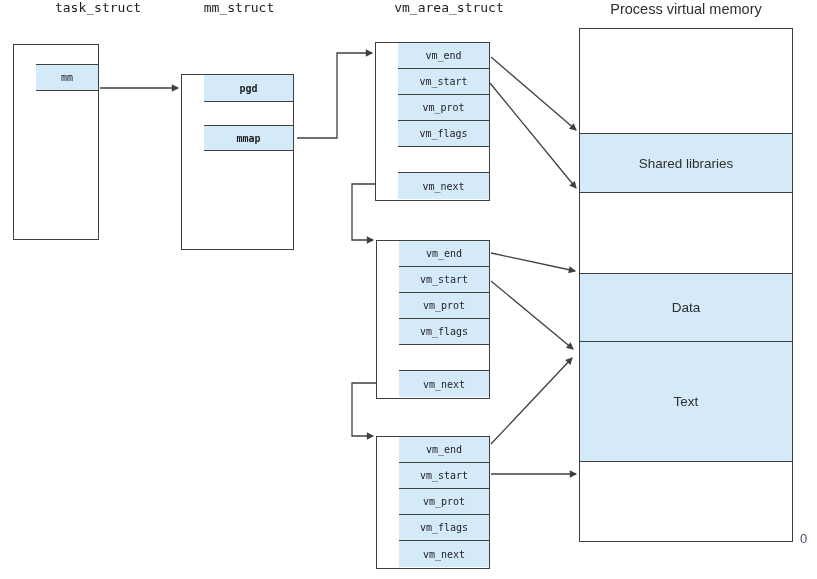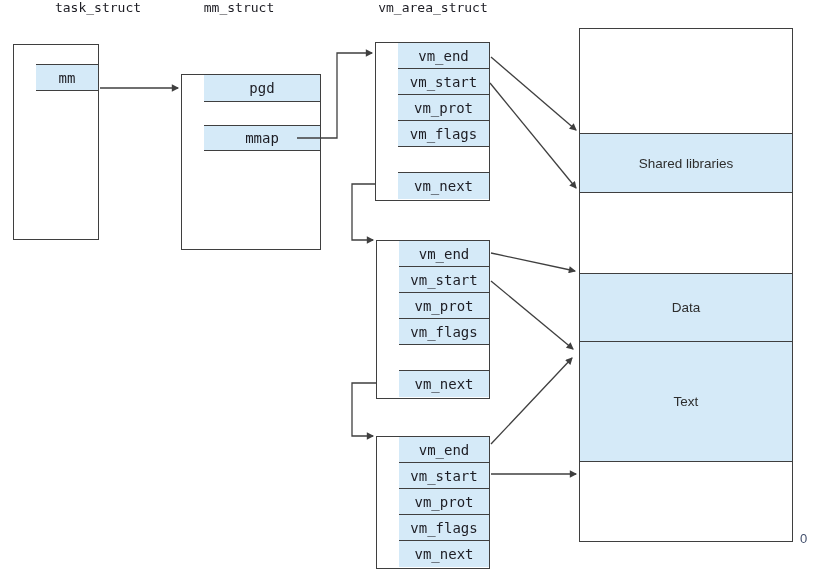--- a/index.html
+++ b/index.html
@@ -31,21 +31,21 @@
     background:#ffffff;
     box-sizing:border-box;
     display:flex;
     flex-direction:column;
   }
   .cell{
     box-sizing:border-box;
     display:flex;
     align-items:center;
     justify-content:center;
-    font-size:14px;
+    font-size:10px;
     color:#1d1d24;
     background:var(--highlight);
     flex:none;
     margin-left:22px;
   }
   .cell.white{background:#ffffff;}
   .bb{border-bottom:1.5px solid var(--border);}
   .bt{border-top:1.5px solid var(--border);}
   .grow{flex:1;background:#ffffff;}
   .region{
@@ -69,29 +69,30 @@
     color:var(--origin);
   }
 </style>
 </head>
 <body>
 
 <div id="canvas">
 
   <div class="abs struct-title" style="left:0;top:28;width:112px;padding-left:42px;">task_struct</div>
   <div class="abs struct-title" style="left:181px;top:28;width:116px;">mm_struct</div>
-  <div class="abs struct-title" style="left:360px;top:14;width:146px;">vm_area_struct</div>
+  <div class="abs struct-title" style="left:376px;top:14;width:146px;">vm_area_struct</div>
+  <div class="abs sans-title" style="left:579px;top:1px;width:214px;">Process virtual memory</div>
 
   <div class="box" style="left:13px;top:44px;width:86px;height:196px;">
     <div class="cell white" style="height:19px;"></div>
     <div class="cell bt bb" style="height:27px;">mm</div>
     <div class="grow"></div>
   </div>
 
-  <div class="box" style="left:181px;top:74px;width:140px;height:176px;">
+  <div class="box" style="left:181px;top:74px;width:113px;height:176px;font-weight:bold;">
     <div class="cell bb" style="height:27px;">pgd</div>
     <div class="cell white bb" style="height:24px;"></div>
     <div class="cell bb" style="height:25px;">mmap</div>
     <div class="grow"></div>
   </div>
 
   <div class="box" style="left:375px;top:42px;width:115px;height:159px;">
     <div class="cell bb" style="height:26px;">vm_end</div>
     <div class="cell bb" style="height:26px;">vm_start</div>
     <div class="cell bb" style="height:26px;">vm_prot</div>

